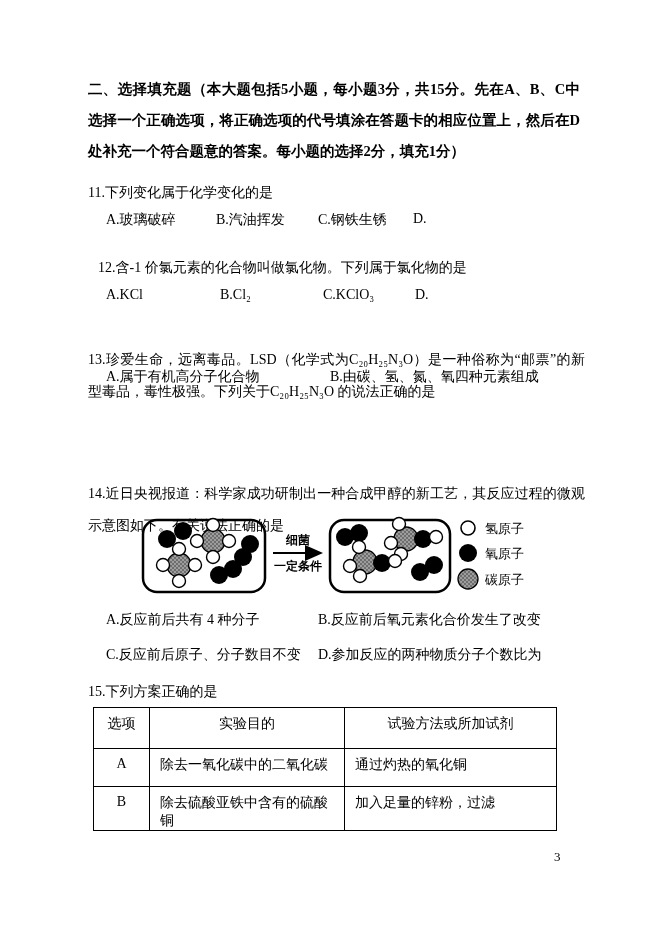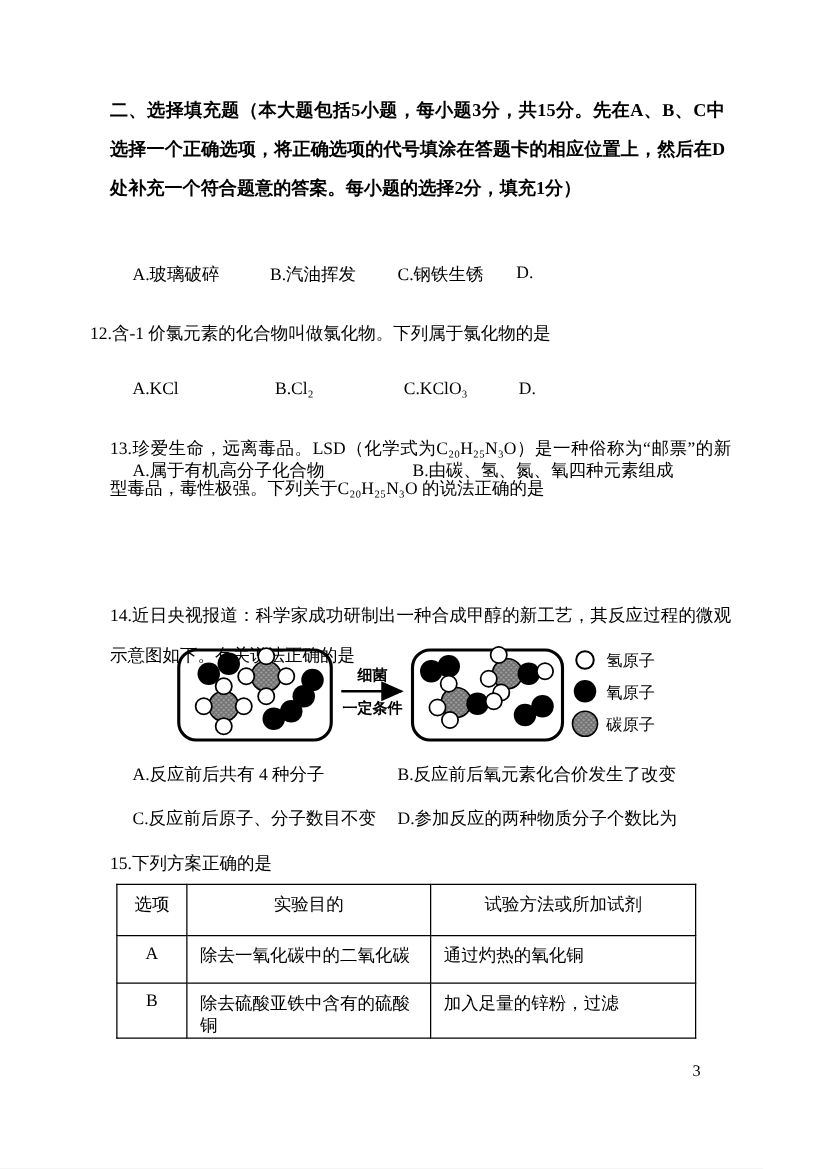--- a/index.html
+++ b/index.html
@@ -42,29 +42,30 @@
   tr.drow td{height:30px;}
   .pagenum{left:554px;top:849px;font-size:13px;}
 </style>
 </head>
 <body>
 
 <div class="page">
 
   <p class="abs hdr">二、选择填充题（本大题包括5小题，每小题3分，共15分。先在A、B、C中选择一个正确选项，将正确选项的代号填涂在答题卡的相应位置上，然后在D处补充一个符合题意的答案。每小题的选择2分，填充1分）</p>
 
+  <p class="abs stem" style="left:88px;top:177px;">11.下列变化属于化学变化的是</p>
   <div class="abs optrow" style="top:211px;">
     <span class="opt" style="left:106px;">A.玻璃破碎</span>
     <span class="opt" style="left:216px;">B.汽油挥发</span>
     <span class="opt" style="left:318px;">C.钢铁生锈</span>
     <span class="opt" style="left:413px;">D.</span>
   </div>
 
-  <p class="abs stem" style="left:72px;top:252px;">12.含-1 价氯元素的化合物叫做氯化物。下列属于氯化物的是</p>
-  <div class="abs optrow" style="top:304px;">
+  <p class="abs stem" style="left:98px;top:252px;">12.含-1 价氯元素的化合物叫做氯化物。下列属于氯化物的是</p>
+  <div class="abs optrow" style="top:287px;">
     <span class="opt" style="left:106px;">A.KCl</span>
     <span class="opt" style="left:220px;">B.Cl₂</span>
     <span class="opt" style="left:323px;">C.KClO₃</span>
     <span class="opt" style="left:415px;">D.</span>
   </div>
 
   <p class="abs stem stem-row" style="top:320px;">13.珍爱生命，远离毒品。LSD（化学式为C₂₀H₂₅N₃O）是一种俗称为“邮票”的新型毒品，毒性极强。下列关于C₂₀H₂₅N₃O 的说法正确的是</p>
   <div class="abs optrow" style="top:368px;">
     <span class="opt" style="left:106px;">A.属于有机高分子化合物</span>
     <span class="opt" style="left:330px;">B.由碳、氢、氮、氧四种元素组成</span>

